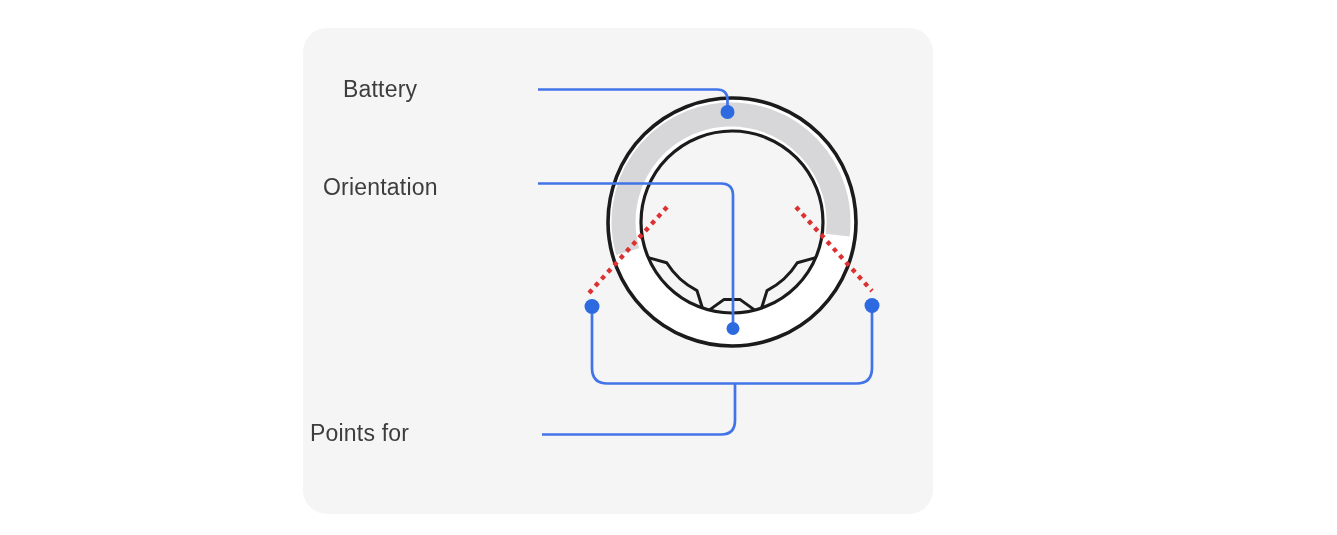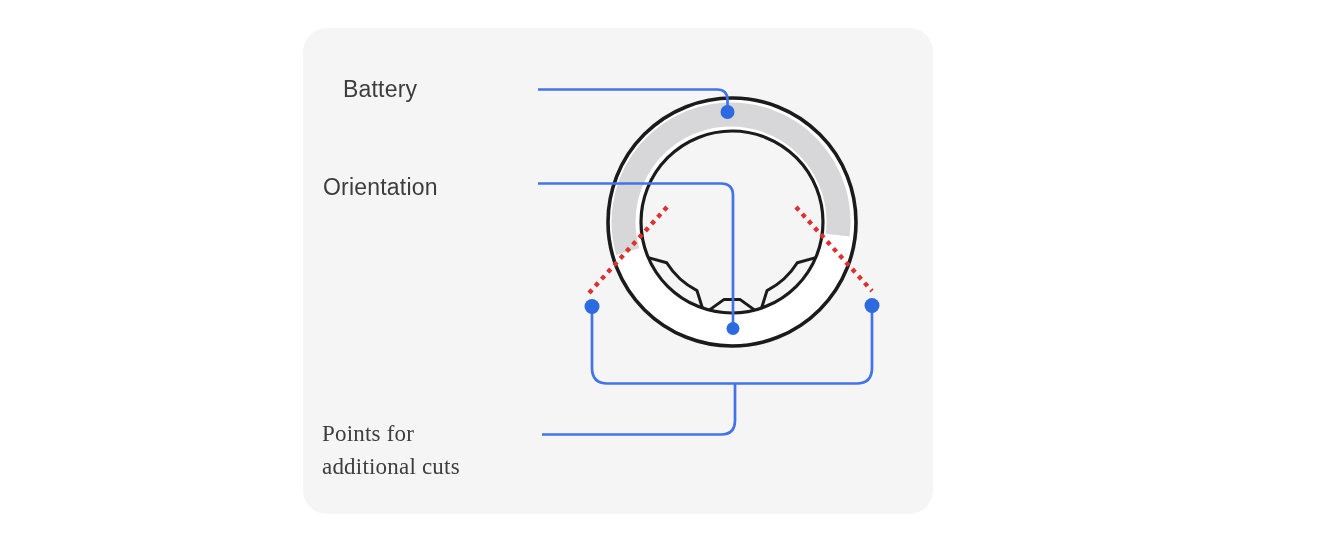--- a/index.html
+++ b/index.html
@@ -31,21 +31,21 @@
     position: absolute;
     text-align: left;
     color: var(--label-text, #3d3d3d);
     font-size: 23px;
     line-height: 32px;
     letter-spacing: 0.2px;
     white-space: nowrap;
   }
   .label-battery      { left: 343px; top: 73px;  width: 180px; }
   .label-orientation  { left: 323px; top: 171px; width: 200px; }
-  .label-cuts         { left: 322px; top: 417px; width: 220px; line-height: 33px; font-family: Liberation Serif, serif; }
+  .label-cuts         { left: 310px; top: 417px; width: 220px; line-height: 33px; }
 
   
   .ring-outline   { fill: #ffffff; stroke: var(--ring-outline, #1b1b1b); stroke-width: 3.6; }
   .ring-inner     { fill: var(--card-bg, #f5f5f6); stroke: var(--ring-outline, #1b1b1b); stroke-width: 3.2; }
   .band           { fill: none; stroke: var(--battery-band, #d7d7d9); stroke-width: 24; }
   .pad            { fill: none; stroke: var(--ring-outline, #1b1b1b); stroke-width: 3; stroke-linejoin: round; }
   .cutline        { fill: none; stroke: var(--cut-mark-red, #dd3030); stroke-width: 4.4; stroke-dasharray: 4.4 4.9; }
   .leader         { fill: none; stroke: var(--leader-line-blue, #4274e8); stroke-width: 2.7; }
   .dot            { fill: var(--marker-dot-blue, #2d6ae0); stroke: none; }
 </style>
@@ -85,16 +85,15 @@
   <div class="label label-battery">
     <span>Battery</span>
   </div>
 
   <div class="label label-orientation">
     <div>Orientation</div>
   </div>
 
   <div class="label label-cuts">
     <div>Points for</div>
-    <div>additional cuts</div>
   </div>
 
 </div>
 
 </body></html>

